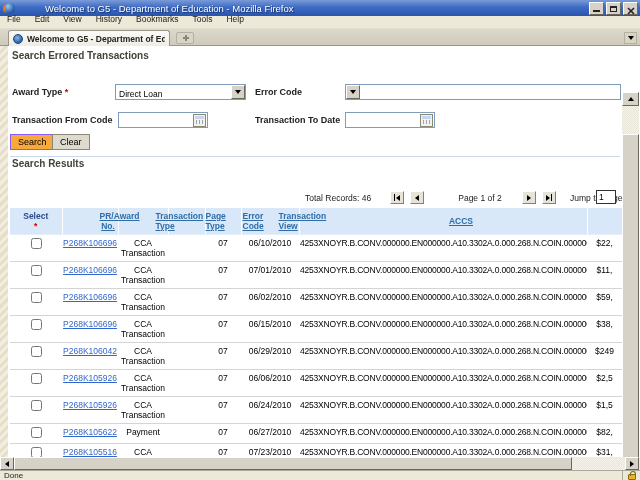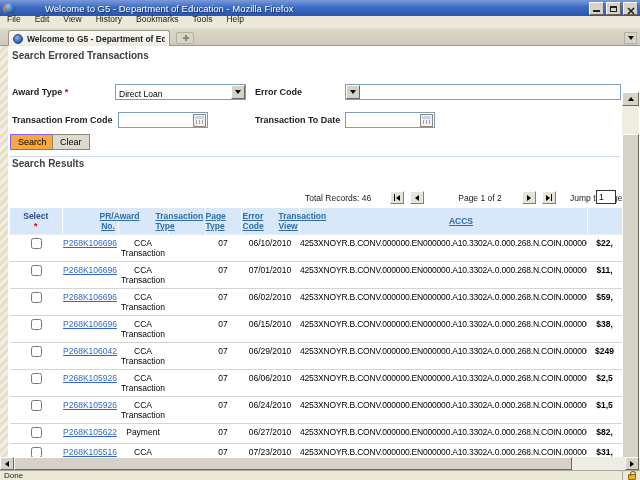--- a/index.html
+++ b/index.html
@@ -93,21 +93,21 @@
   .results-table th { background:#D9E8F8; border-right:1px solid #FFF; border-bottom:1px solid #E6EEF8;
     padding:3px 1px; font-size:8.5px; vertical-align:middle; text-align:center; }
   .results-table th span { display:block; line-height:10px; }
   .hl { color:#2E6DA8; font-weight:bold; text-decoration:underline;margin-left:36px; }
   .hplain { color:#2B4C8C; font-weight:bold; }
   .results-table td { border-top:1px solid #D4D4D4; font-size:8.5px; color:#000; text-align:center;
     padding:3px 1px; vertical-align:top; line-height:10px; overflow:hidden; }
   .results-table tbody tr { background:#fff; }
   .rowlink { color:#3366CC; text-decoration:underline; white-space:nowrap; }
   .c-accs { font-size:8px; letter-spacing:-0.2px; white-space:nowrap; text-align:center; }
-  .c-amt { text-align:left; white-space:nowrap; padding-left:3px;font-weight:bold; }
+  .c-amt { text-align:left; white-space:nowrap; padding-left:3px; }
   .results-table input[type=checkbox] { width:11px; height:11px; margin:0; }
 
   
   .vscroll { position:absolute; left:622px; top:46px; width:17px; height:411px;
     background: repeating-conic-gradient(#F4F2EA 0% 25%, #E9E6DA 0% 50%) 0 0/2px 2px; }
   .sbtn { position:absolute; background:#D6D2C8; border:1px solid; border-color:#FFF #6A675E #6A675E #FFF;
     display:flex; align-items:center; justify-content:center; }
   .v-up { left:0; top:0; width:17px; height:14px; }
   .v-dn { left:0; bottom:14px; width:17px; height:14px; }
   .v-thumb { position:absolute; left:0; top:42px; width:17px; height:352px; background:#D6D2C8;

